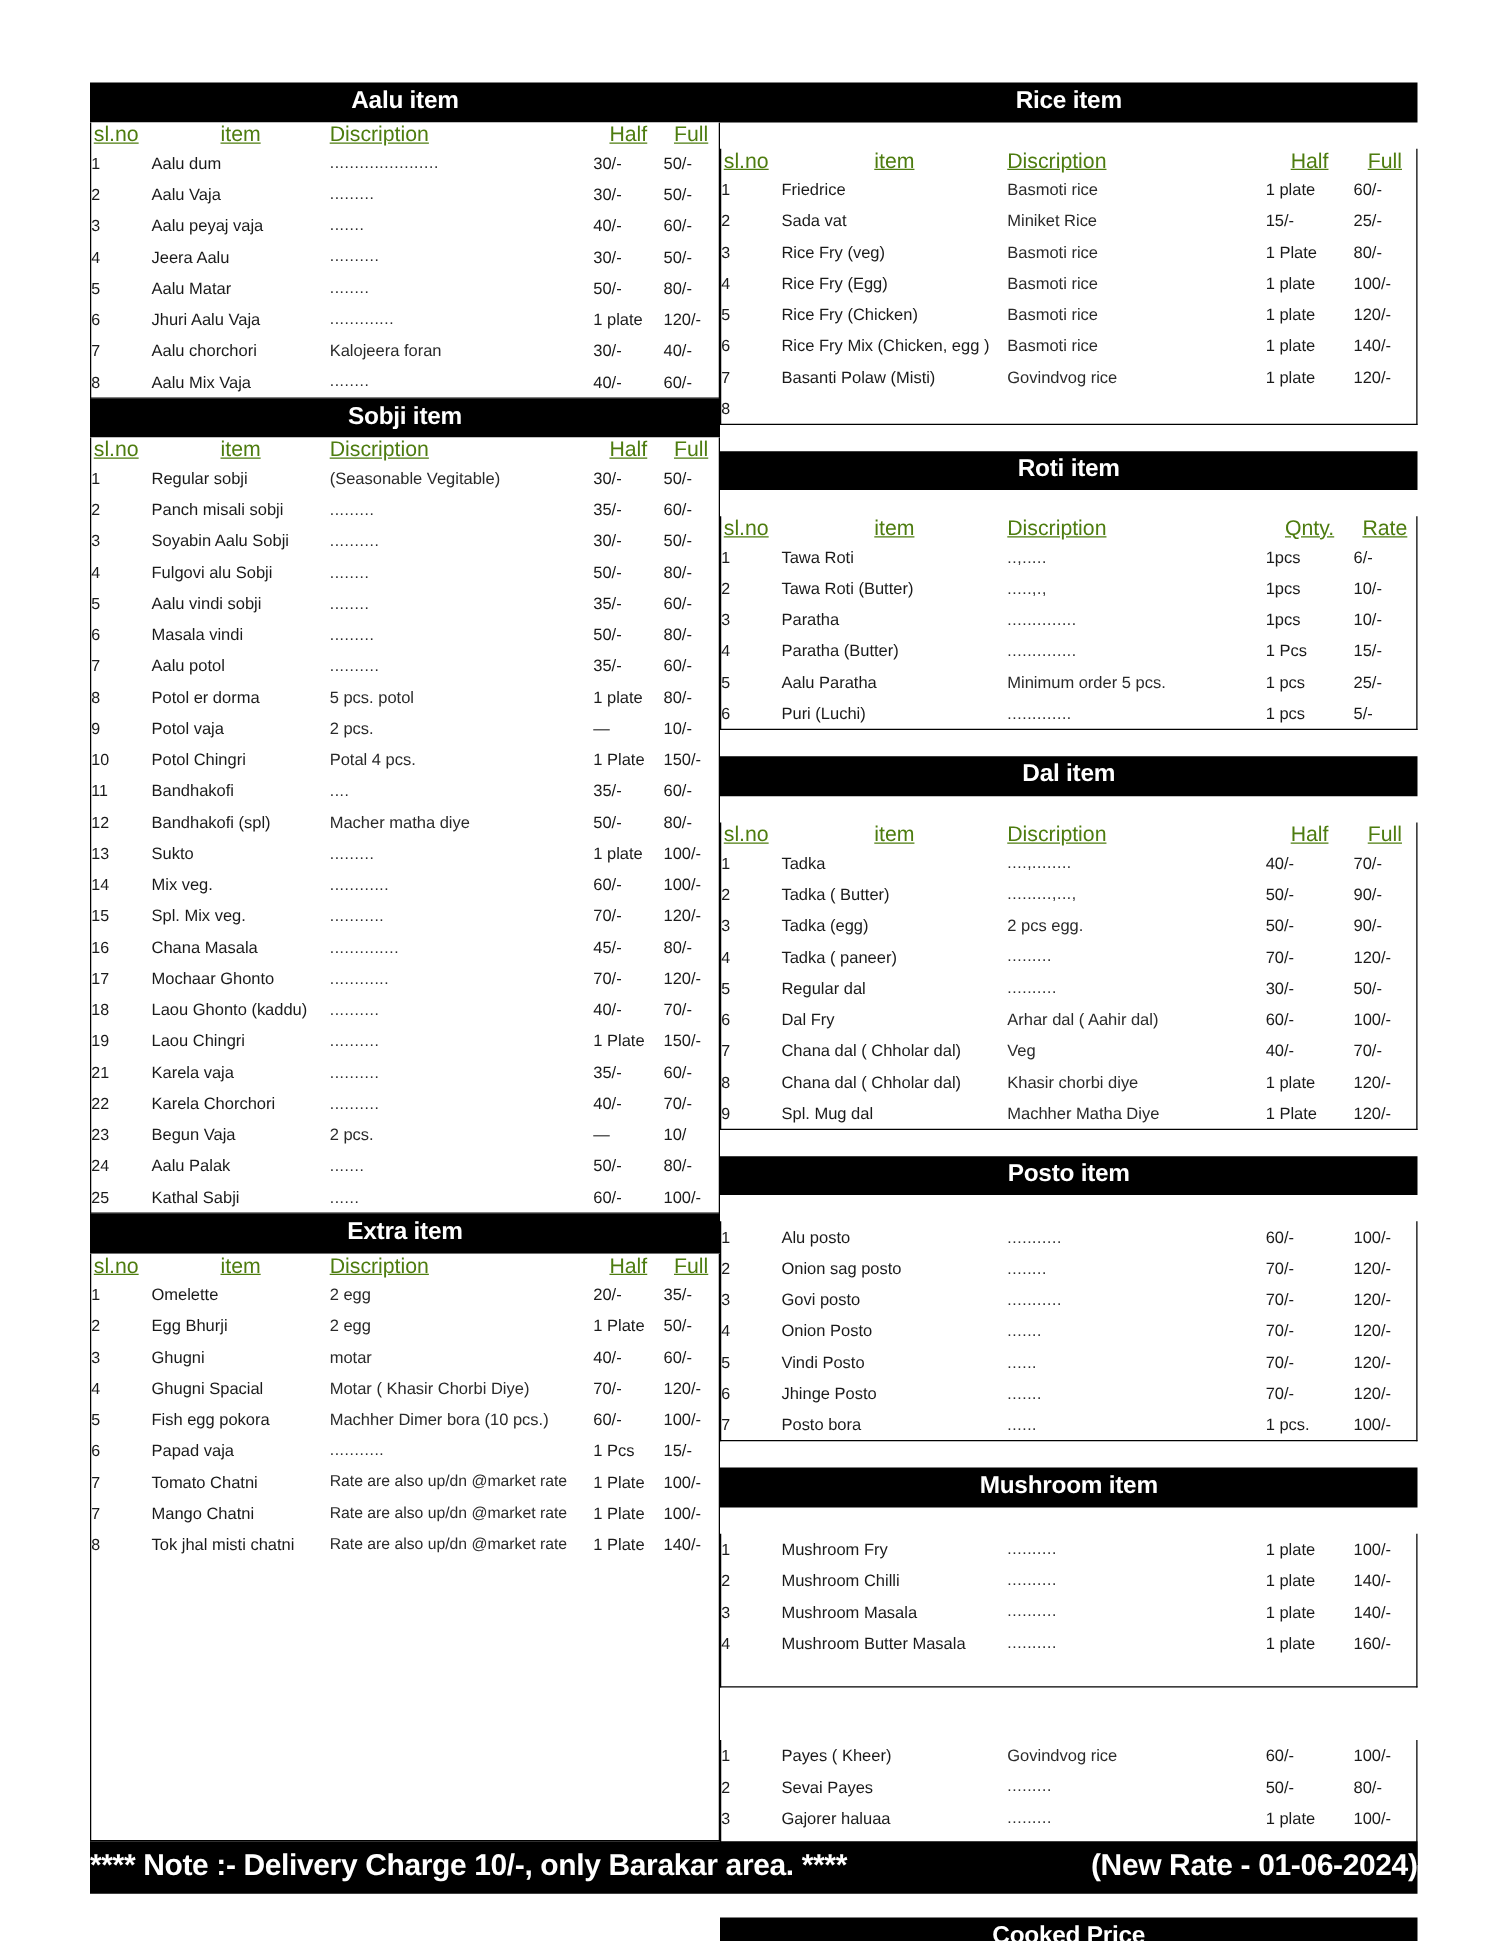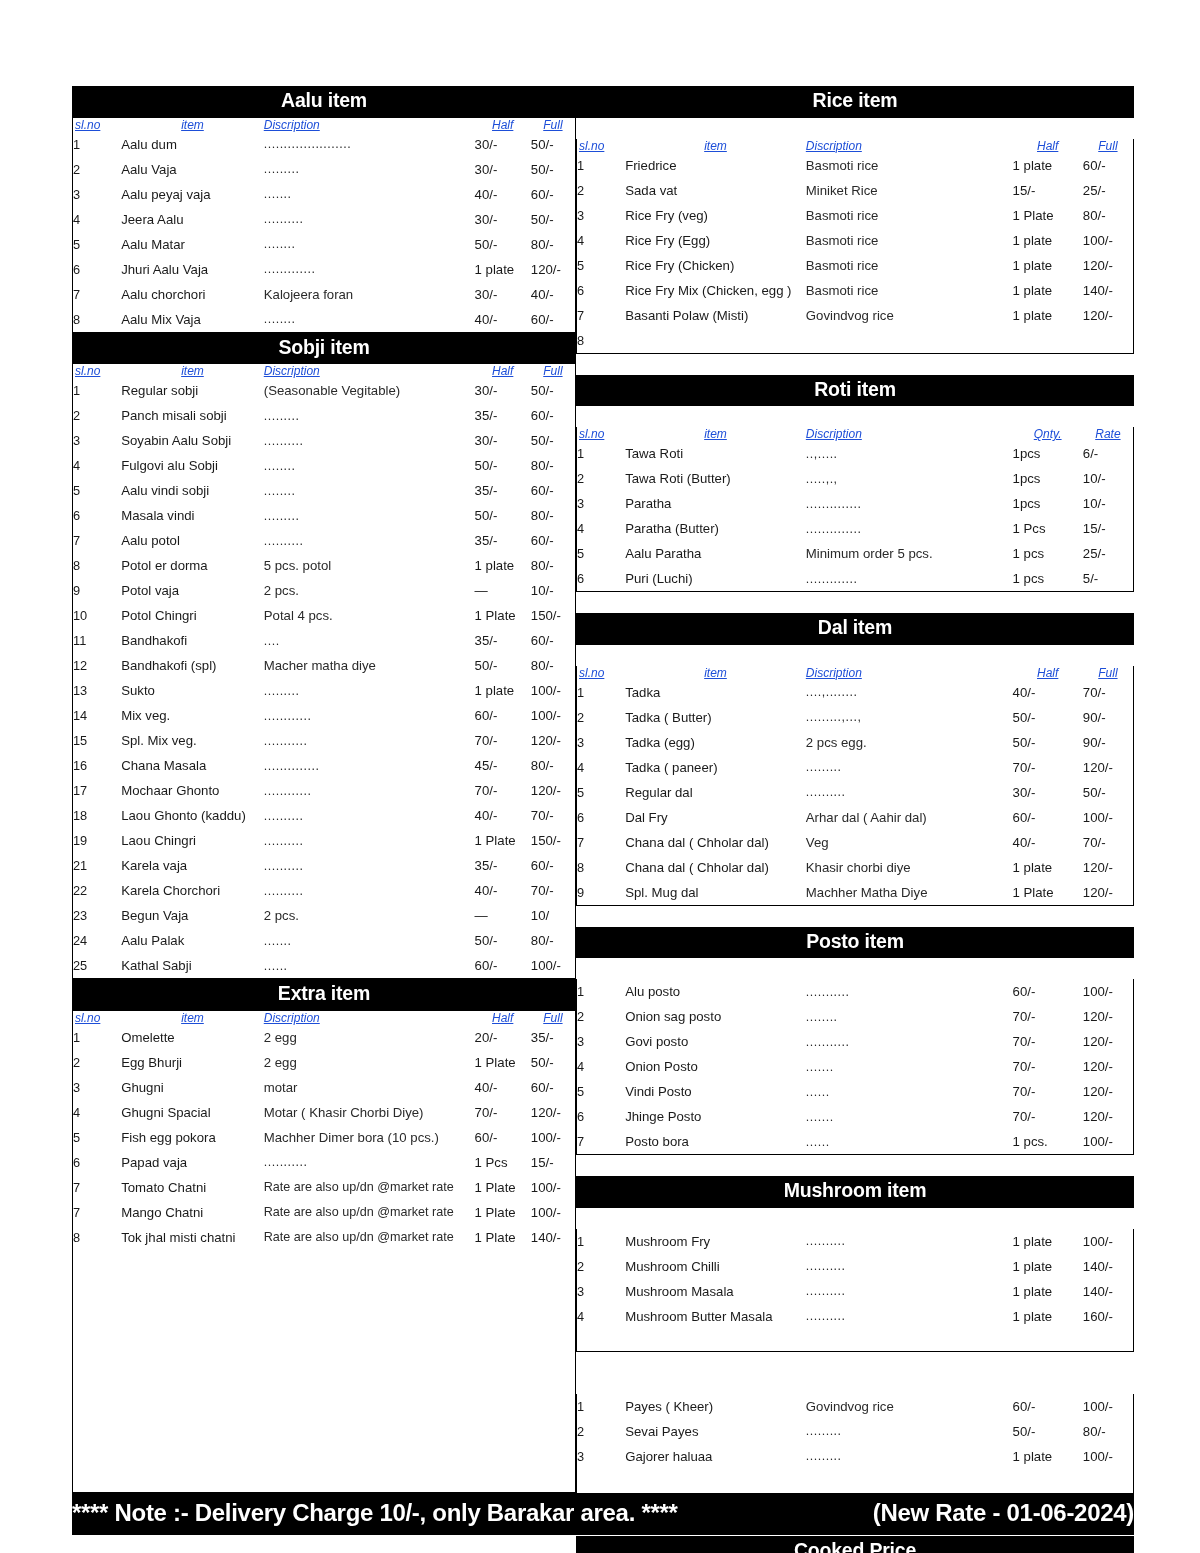--- a/index.html
+++ b/index.html
@@ -16,21 +16,20 @@
     background: #ffffff;
   }
   .menu-frame {
     position: absolute;
     left: 72px;
     top: 66px;
     width: 1062px;
     height: 1449px;
     display: flex;
     flex-direction: column;
-    margin-top: 20px;
   }
   .cols {
     display: flex;
     flex: 1 1 auto;
     min-height: 0;
   }
   .col-left {
     width: 504px;
     display: flex;
     flex-direction: column;
@@ -81,25 +80,24 @@
   .t-left col.c-full { width: 44px; }
   
   .t-right col.c-sl   { width: 48px; }
   .t-right col.c-item { width: 180px; }
   .t-right col.c-desc { width: 206px; }
   .t-right col.c-half { width: 70px; }
   .t-right col.c-full { width: 50px; }
 
   .hdr td {
     font-weight: normal;
-    font-size: 12px;
-    color: #1d4ed8;
+    font-size: 17px;
+    color: #4d7c0f;
     padding-top: 5px;
     padding-bottom: 6px;
-    font-style: italic;
   }
   .hdr .u { text-decoration: underline; }
   .hdr .h-sl { text-align: left; padding-left: 2px; }
   .hdr .h-item { text-align: center; }
   .hdr .h-desc { text-align: left; }
   .hdr .h-half { text-align: center; }
   .hdr .h-full { text-align: center; }
 
   tr.row td { padding-top: 5px; padding-bottom: 5px; }
   td.sl   { text-align: center; padding-right: 6px; font-size: 12.8px; }

